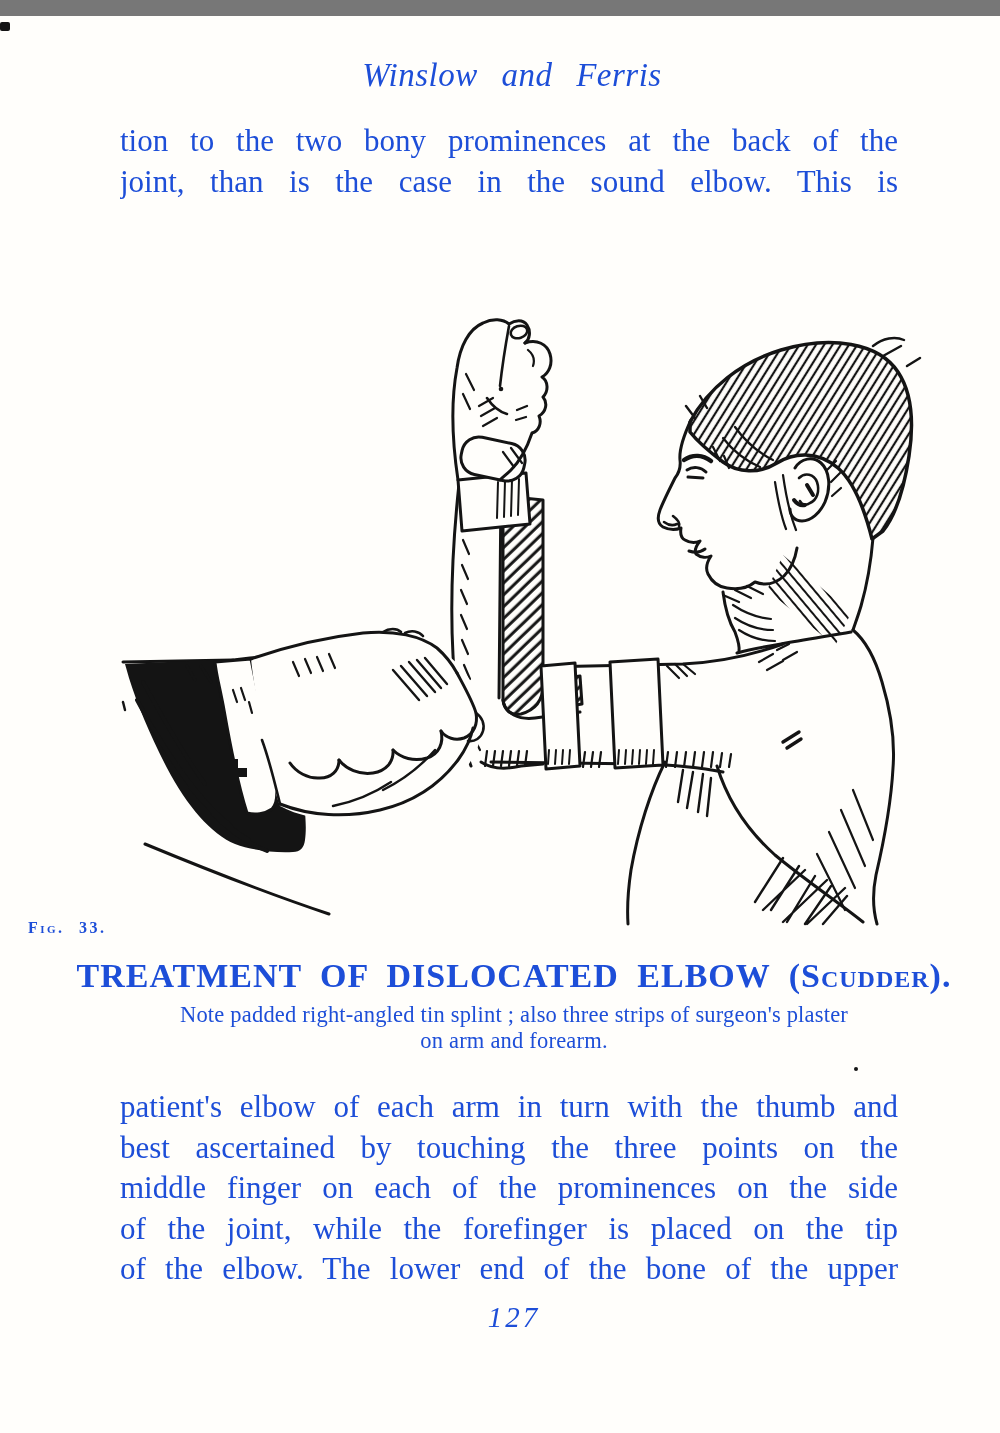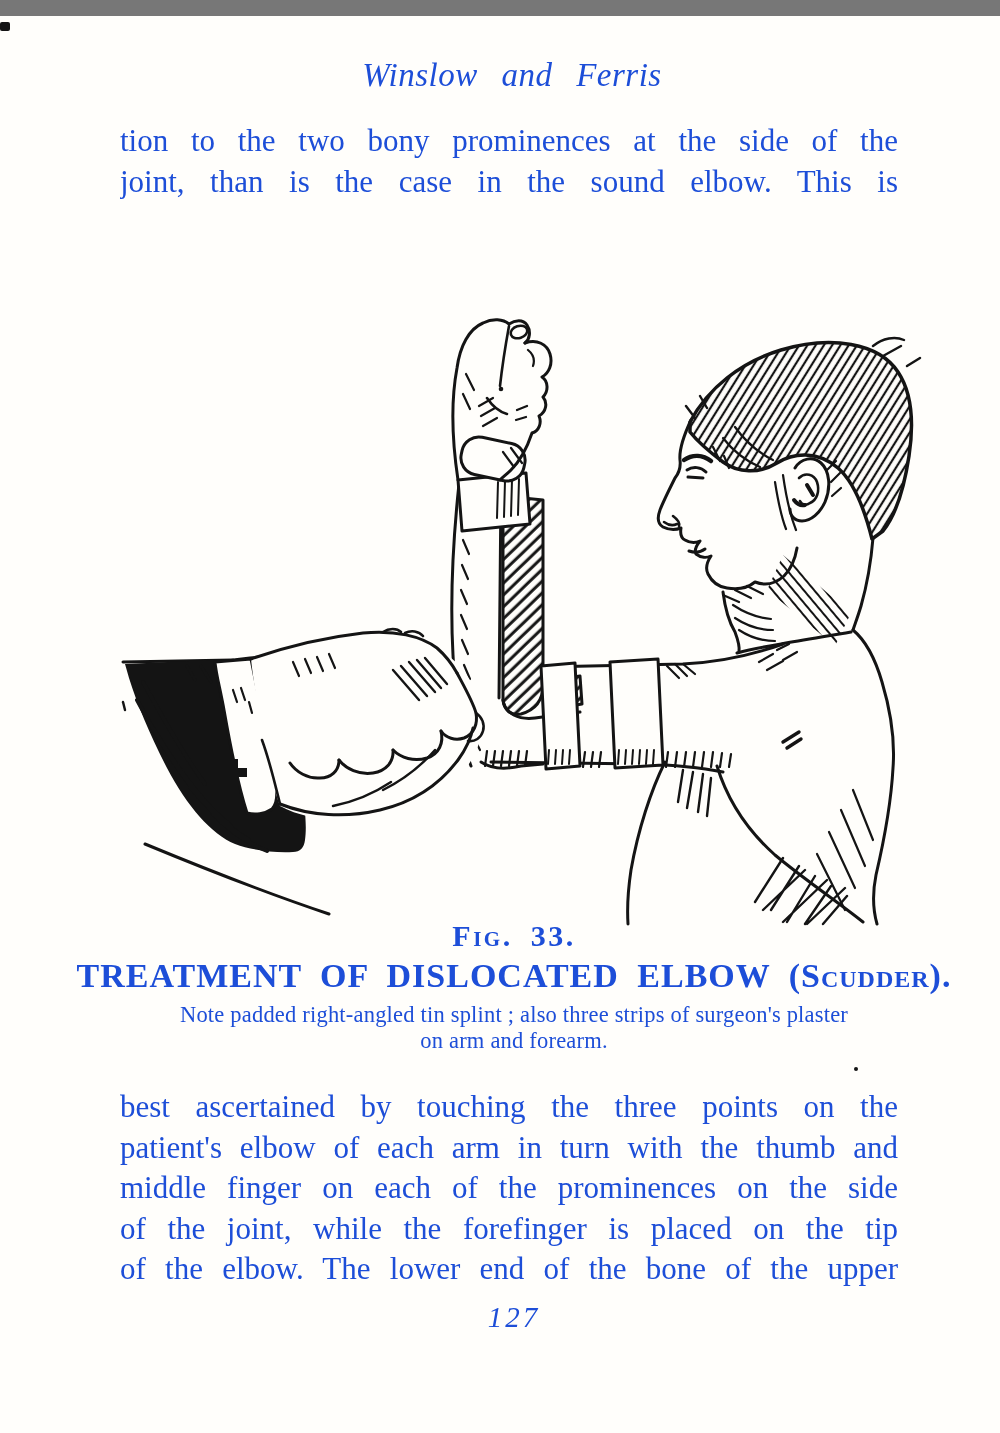--- a/index.html
+++ b/index.html
@@ -17,22 +17,22 @@
   .para-top{top:105px;}
   .para-bottom{top:1071px;}
   .bodyline{
     text-align:justify;text-align-last:justify;height:40.5px;overflow:hidden;
     word-spacing:2px;
   }
   .bodyline.indent{text-indent:50px;}
   .figurebox{position:absolute;top:294px;left:83px;width:842px;height:620px;}
   .figurebox svg{display:block;width:842px;height:620px;}
   .fig-label{
-    position:absolute;top:903px;left:0;right:0;padding-left:28px;text-align:center;
-    font-variant:small-caps;font-size:30px;letter-spacing:2.5px;word-spacing:8px;font-weight:600;
+    position:absolute;top:903px;left:0;right:0;padding-left:28px;
+    font-variant:small-caps;font-size:16px;letter-spacing:2.5px;word-spacing:8px;font-weight:600;
   }
   .fig-title{
     position:absolute;top:941px;left:0;right:0;padding-left:28px;text-align:center;
     font-variant:small-caps;font-size:34px;font-weight:700;letter-spacing:1px;word-spacing:9px;
   }
   .fig-note{
     position:absolute;top:986px;left:0;right:0;padding-left:28px;text-align:center;
     font-size:22.5px;font-weight:400;line-height:26px;letter-spacing:.2px;
   }
   .page-number{
@@ -44,21 +44,21 @@
   .speck-b{left:854px;top:1051px;width:4px;height:4px;border-radius:50%;}
 </style>
 </head>
 <body>
 
 <div class="page">
 
   <div class="running-head">Winslow and Ferris</div>
 
   <div class="para para-top">
-    <div class="bodyline">tion to the two bony prominences at the side of the</div>
+    <div class="bodyline">tion to the two bony prominences at the back of the</div>
     <div class="bodyline">joint, than is the case in the sound elbow.  This is</div>
   </div>
 
   <div class="figurebox">
     <svg viewBox="0 0 842 620" aria-label="Pen-and-ink drawing: a physician's hand (dark coat sleeve, white cuff with cross cuff-link) supports a patient's right arm held at a right angle in a padded tin splint; forearm upright with raised fist, plaster strips at wrist and two around the upper arm; bare-chested young man shown in left profile.">
       <defs>
         <pattern id="hairHatch" width="7" height="7" patternUnits="userSpaceOnUse" patternTransform="rotate(32)">
           <line x1="3" y1="-1" x2="3" y2="8" stroke="#141414" stroke-width="2.2"></line>
         </pattern>
         <pattern id="splintHatch" width="8.5" height="8.5" patternUnits="userSpaceOnUse" patternTransform="rotate(46)">
@@ -192,22 +192,22 @@
   </div>
 
   <div class="fig-label">Fig. 33.</div>
   <div class="fig-title">TREATMENT OF DISLOCATED ELBOW (Scudder).</div>
   <div class="fig-note">
     <div>Note padded right-angled tin splint ; also three strips of surgeon's plaster</div>
     <div>on arm and forearm.</div>
   </div>
 
   <div class="para para-bottom">
+    <div class="bodyline">patient's elbow of each arm in turn with the thumb and</div>
     <div class="bodyline">best ascertained by touching the three points on the</div>
-    <div class="bodyline">patient's elbow of each arm in turn with the thumb and</div>
     <div class="bodyline">middle finger on each of the prominences on the side</div>
     <div class="bodyline">of the joint, while the forefinger is placed on the tip</div>
     <div class="bodyline">of the elbow.  The lower end of the bone of the upper</div>
   </div>
 
   <div class="page-number">127</div>
 
   <div class="speck speck-a"></div>
   <div class="speck speck-b"></div>
 </div>

